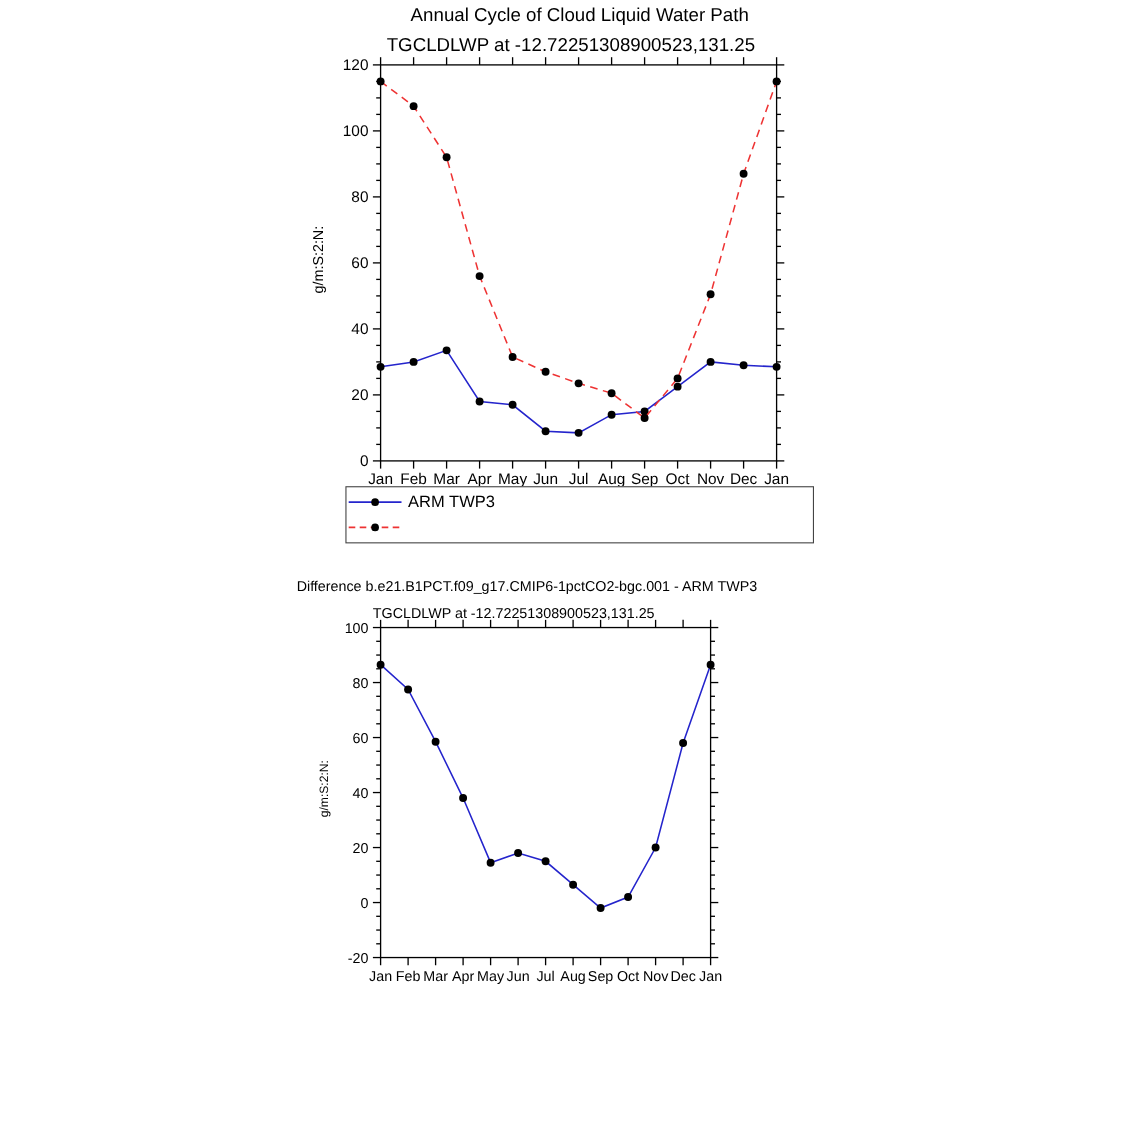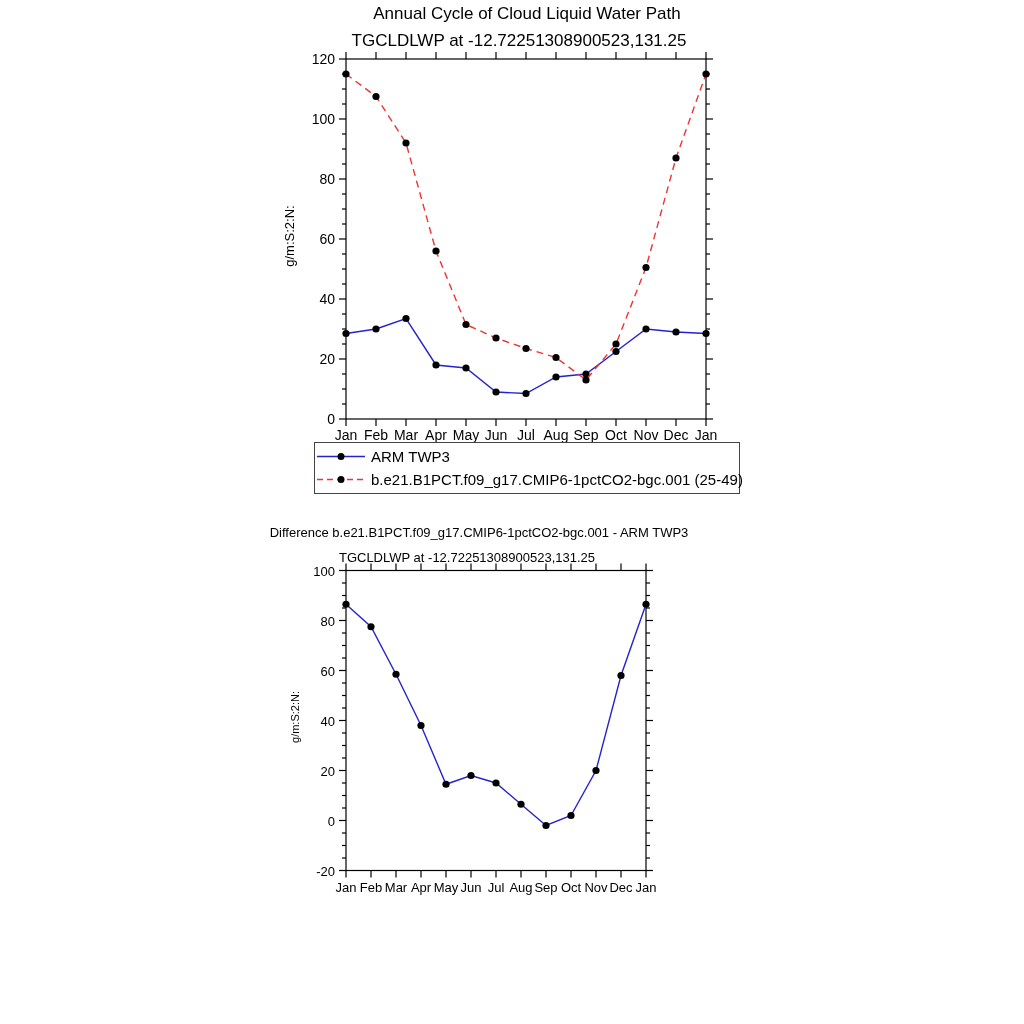--- a/index.html
+++ b/index.html
@@ -304,17 +304,16 @@
         <line x1="2" y1="6.5" x2="50" y2="6.5" stroke-width="1.5" stroke="#2424cc"></line>
         <circle cx="26" cy="6.5" r="3.5" fill="#000000"></circle>
       </svg>
       <span class="ltext">ARM TWP3</span>
     </div>
     <div class="legend-row">
       <svg class="lmark" width="54" height="13">
         <line x1="2" y1="6.5" x2="50" y2="6.5" stroke-width="1.5" stroke-dasharray="6,4" stroke="#ee3333"></line>
         <circle cx="26" cy="6.5" r="3.5" fill="#000000"></circle>
       </svg>
-      <span class="ltext">b.e21.B1PCT.f09_g17.CMIP6-1pctCO2-bgc.001 (25-49)</span>
     </div>
   </div>
 
 </div>
 
 </body></html>

